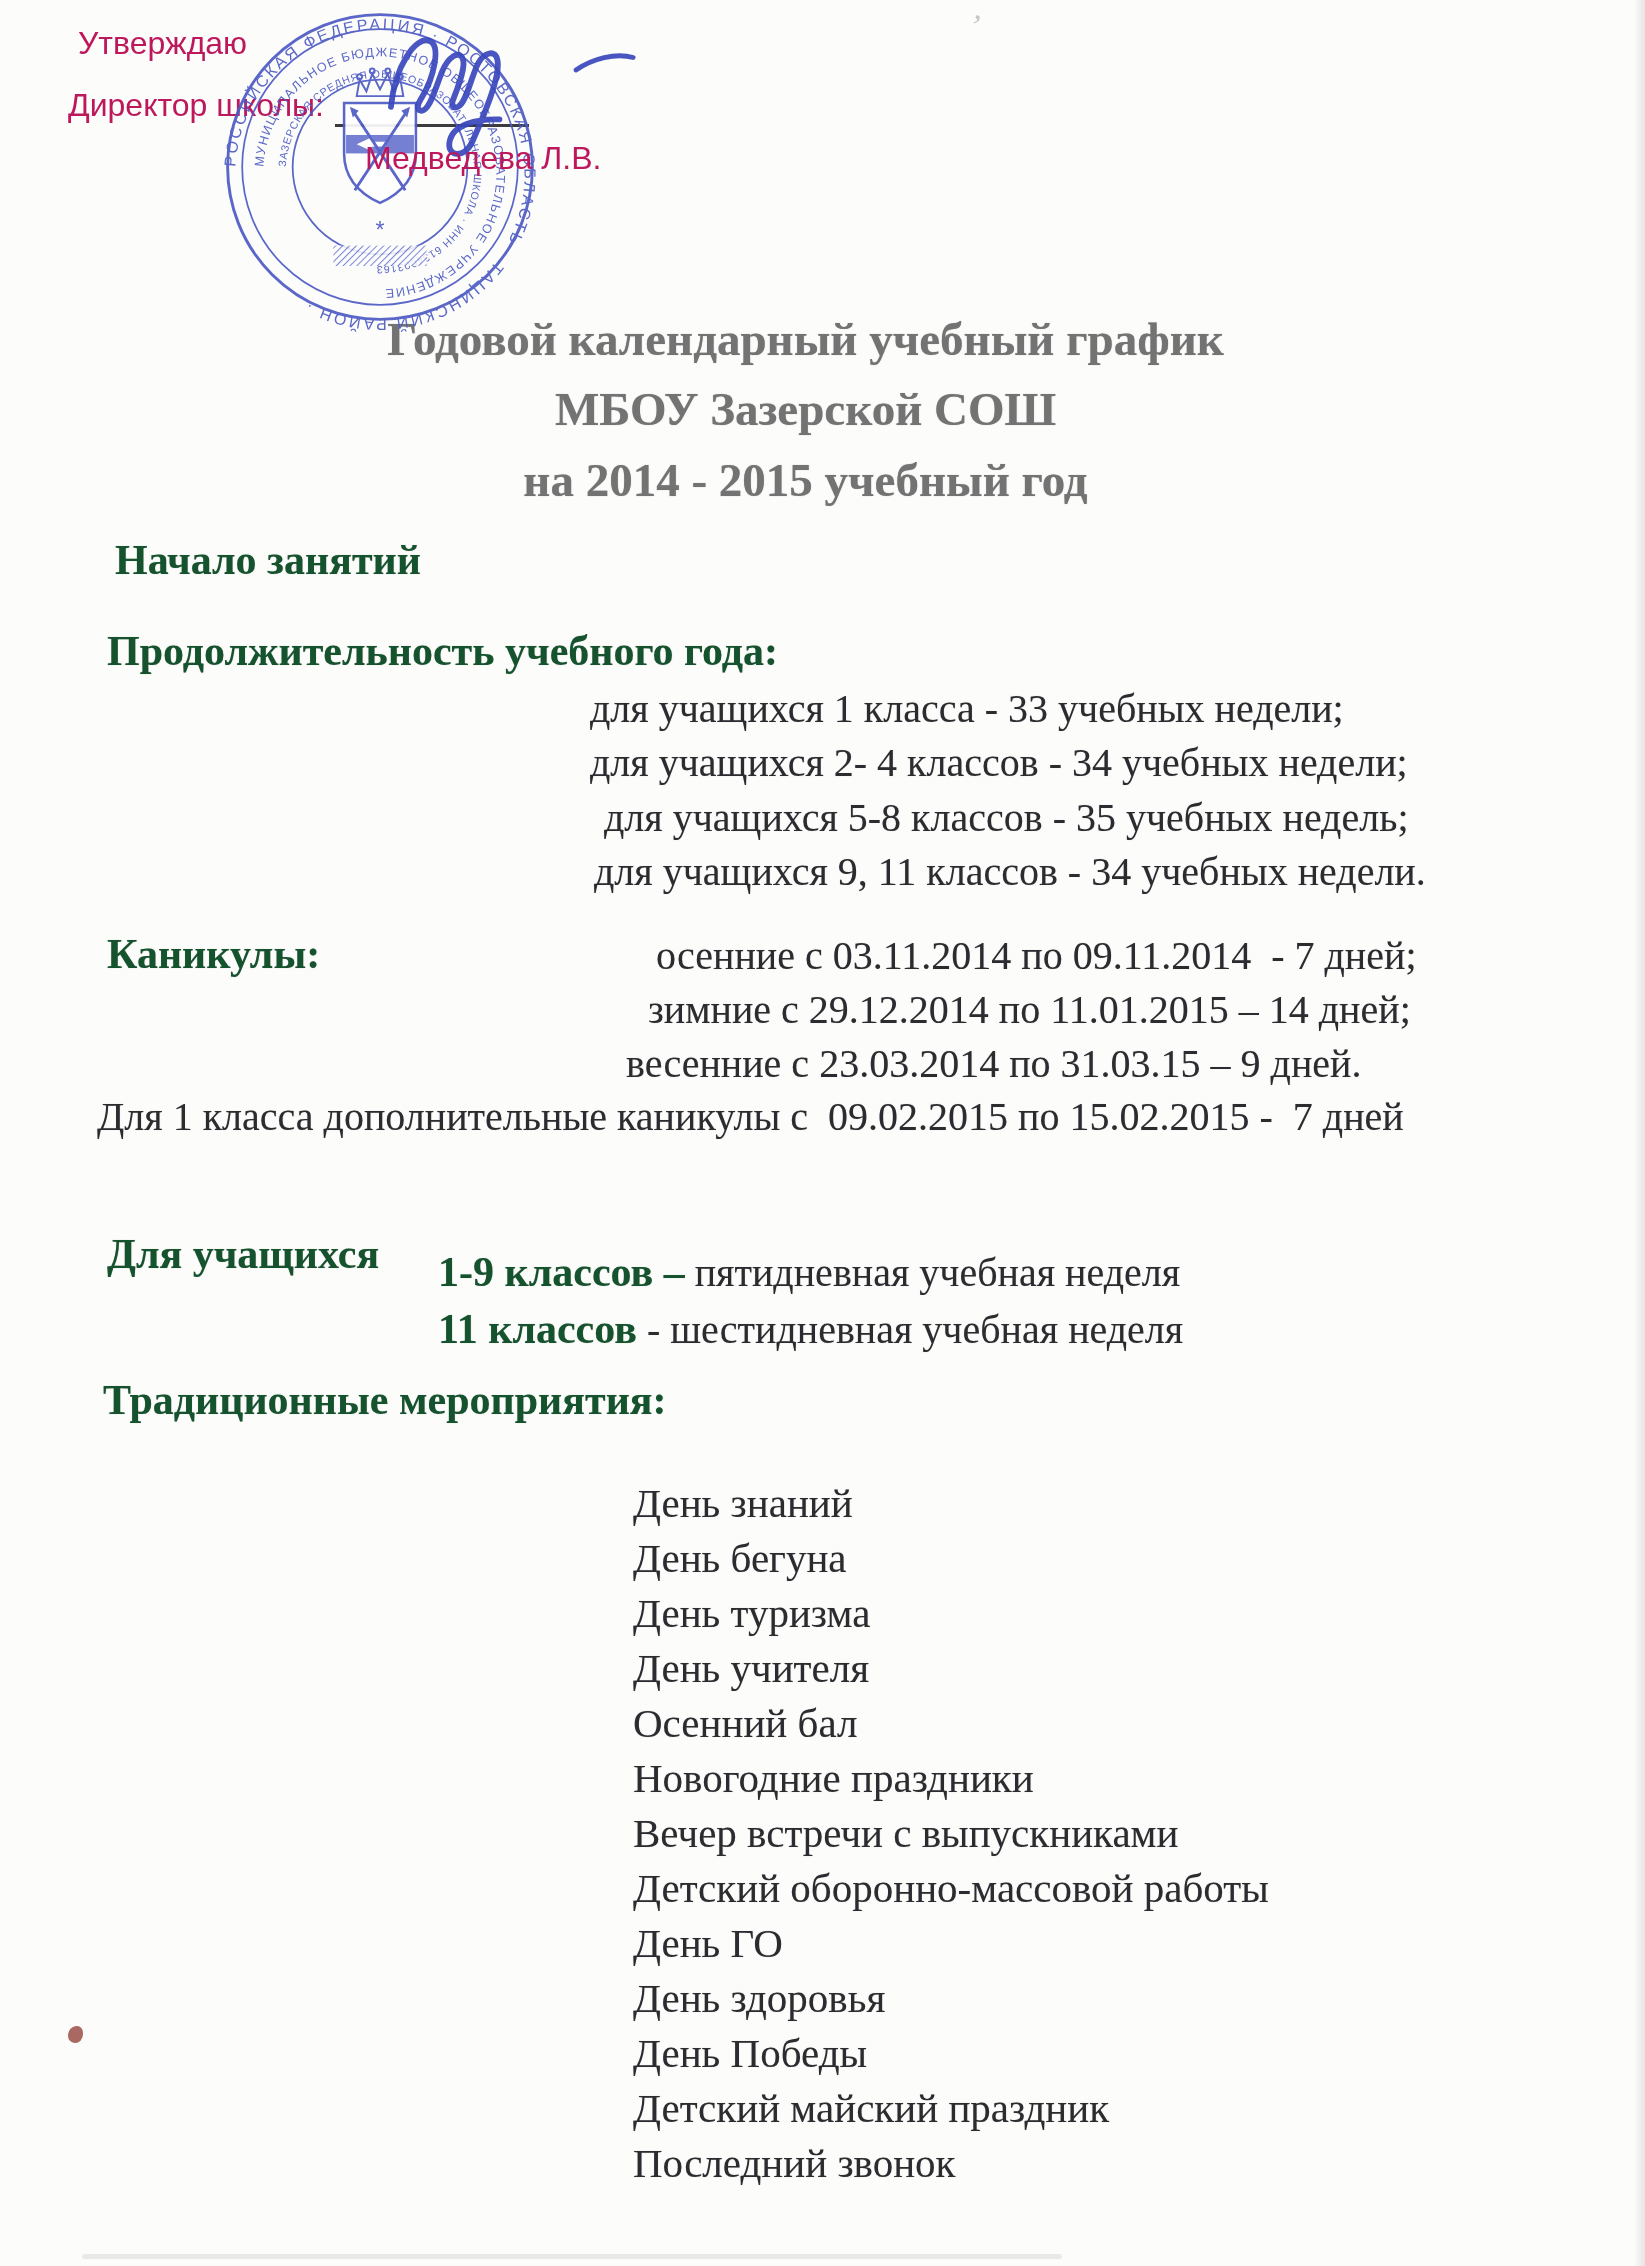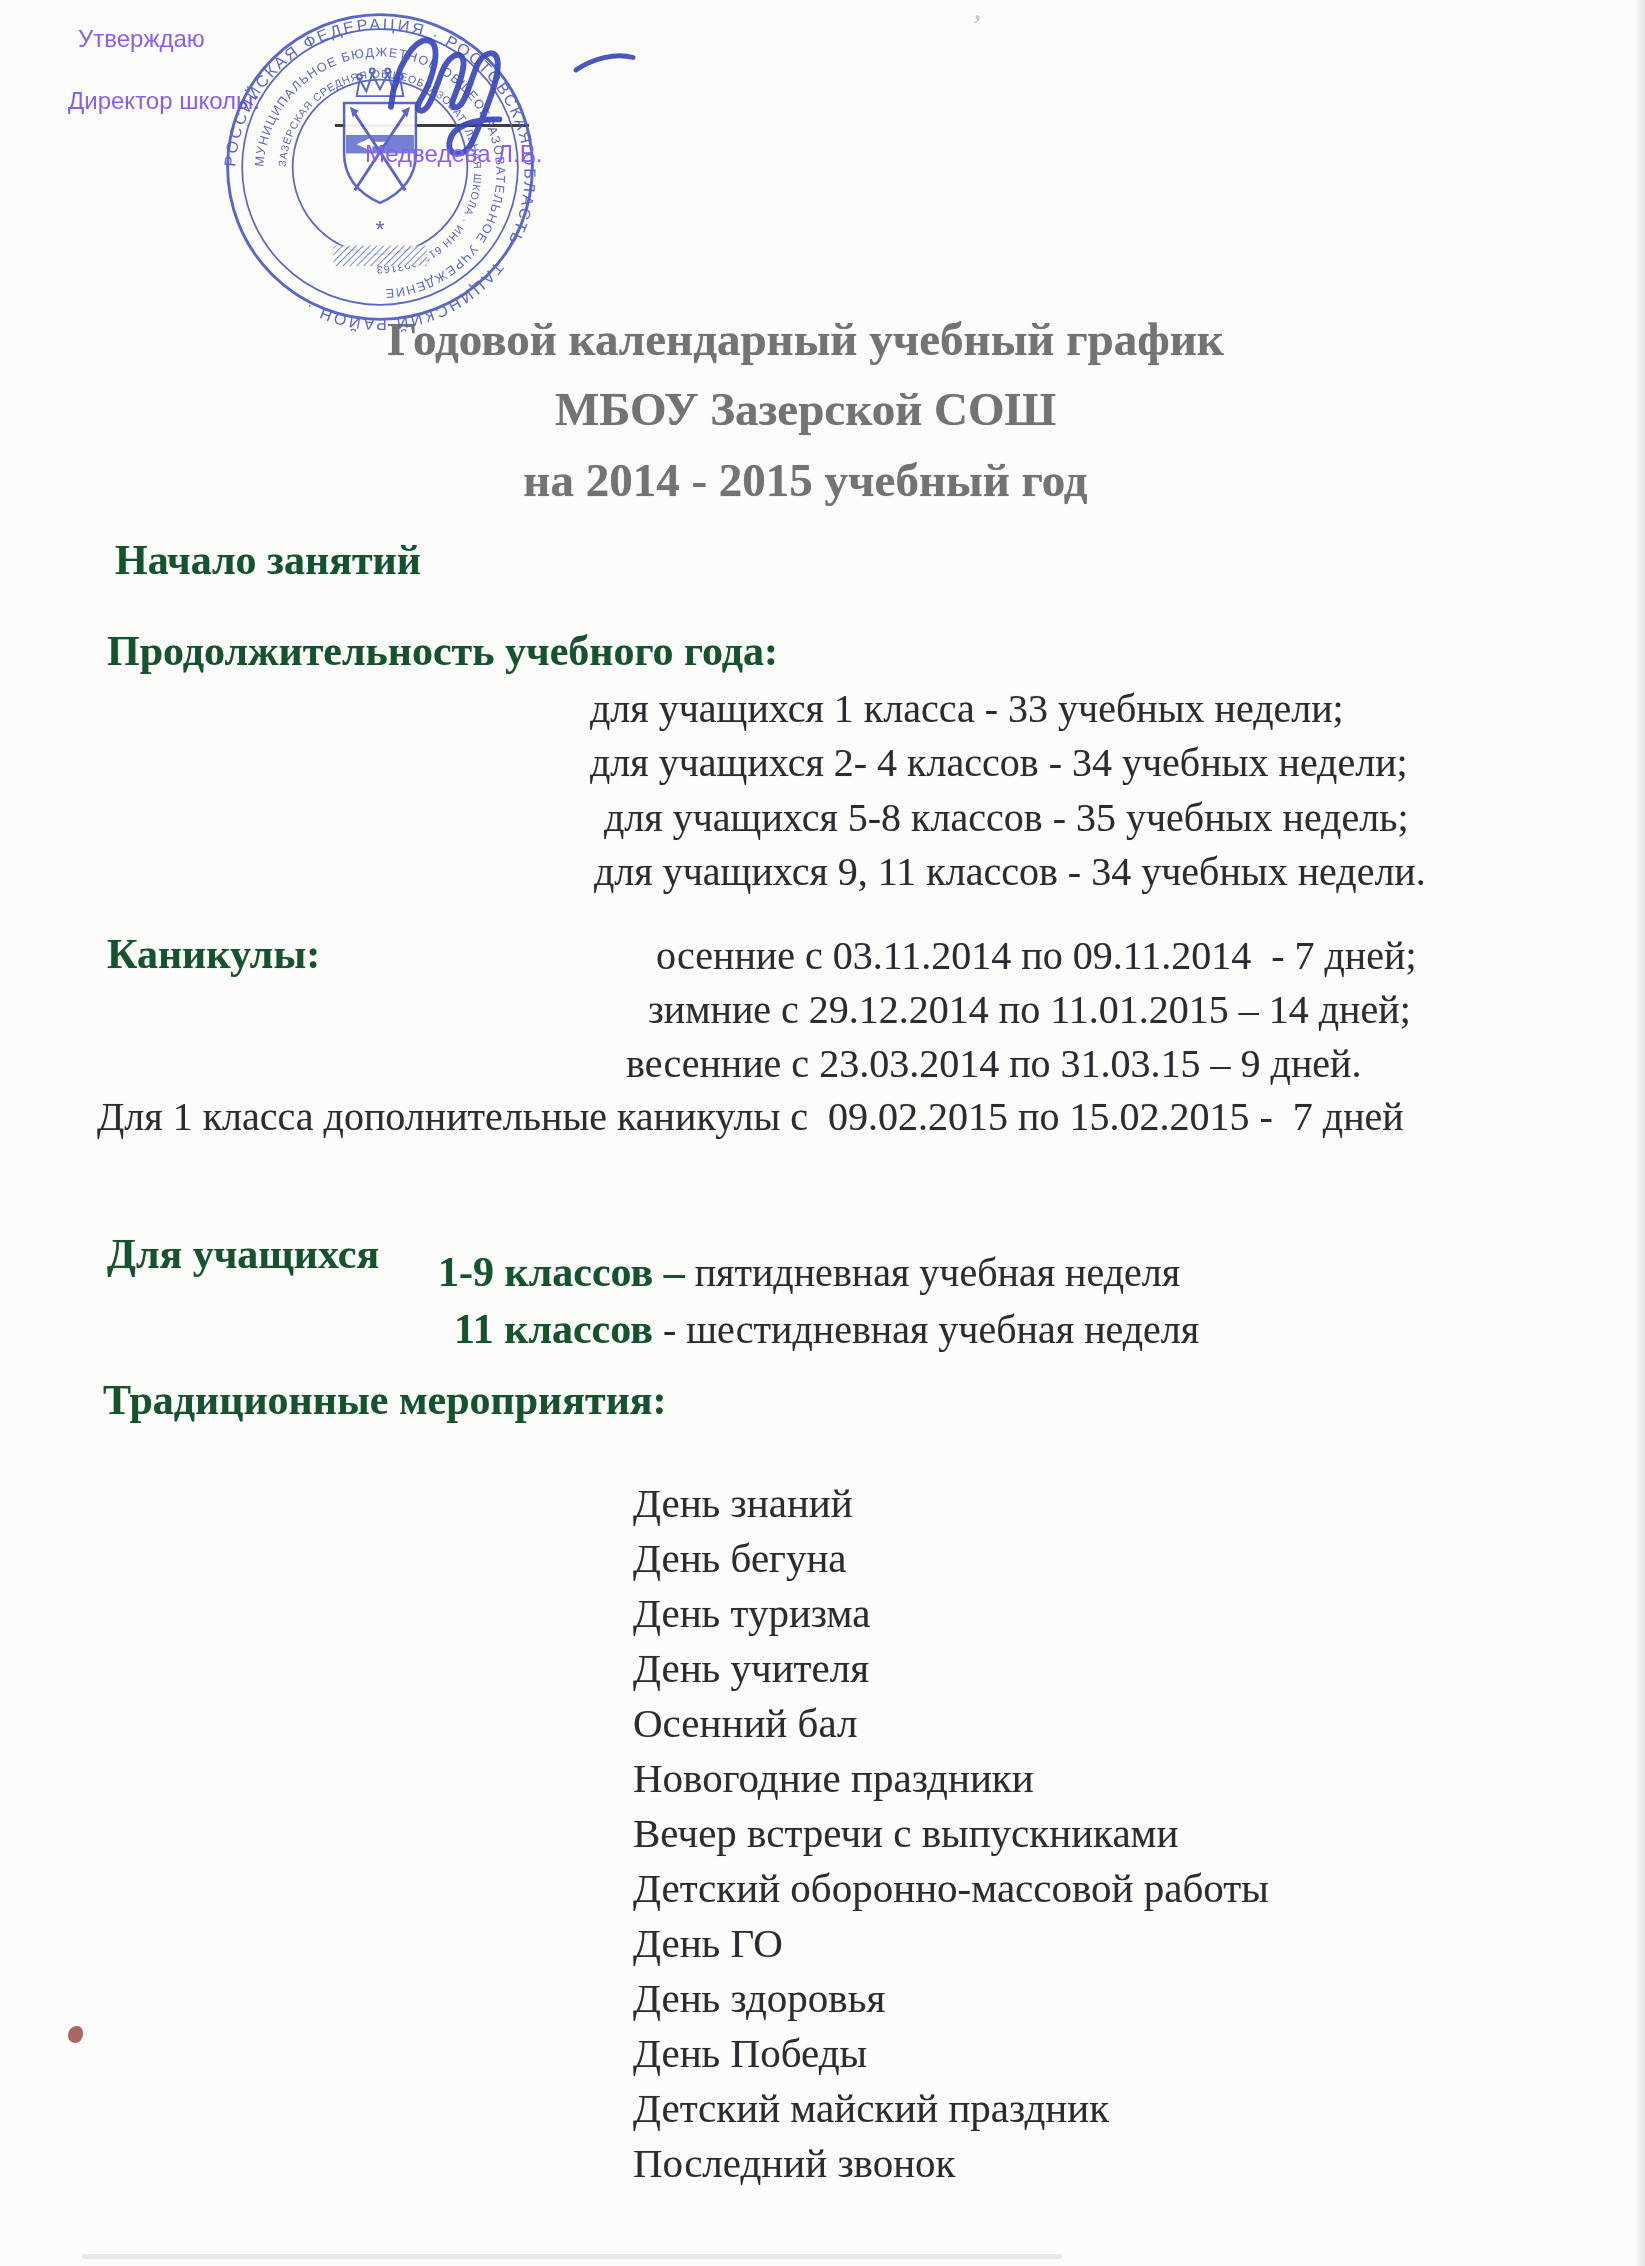--- a/index.html
+++ b/index.html
@@ -6,21 +6,21 @@
   .page{
     position:relative;
     width:1646px;height:2267px;
     margin:0 auto;
     background:#fcfcfa;
     overflow:hidden;
     font-family:"Liberation Serif", serif;
     color:#2a2a2e;
   }
   .abs{position:absolute;}
-  .sans{font-family:"Liberation Sans", sans-serif;color:#8b5cf6;font-size:24px;}
+  .sans{font-family:"Liberation Sans", sans-serif;color:#be185d;font-size:32px;}
   .serif-body{font-size:40px;color:#2b2b30;white-space:pre;text-shadow:0 0 1px rgba(40,40,46,.25);}
   .bold-head{font-size:42px;font-weight:bold;color:#14532d;white-space:pre;text-shadow:0 0 1px rgba(30,30,36,.3);}
   .title-line{font-size:47px;font-weight:bold;color:#737373;text-align:center;white-space:pre;text-shadow:0 0 1px rgba(20,20,28,.35);}
   .title-block{left:0;width:1611px;}
   .underline-sig{left:335px;top:124px;width:194px;height:2.9px;background:#3c3c40;}
   .events-list{left:633px;top:1476px;font-size:41px;line-height:55px;color:#2b2b30;text-shadow:0 0 1px rgba(40,40,46,.25);}
   .dur-line,.vac-line{white-space:pre;}
   .speck{left:68px;top:2026px;width:14.6px;height:16.5px;border-radius:60% 40% 55% 45%;background:#9a4f46;opacity:.85;}
   .corner-mark{left:970px;top:7.8px;font-size:33px;color:#c7c7c7;font-family:"Liberation Serif",serif;transform:rotate(12deg);}
   .bottom-streak{left:82px;top:2254px;width:980px;height:4.9px;background:#d9d9d9;opacity:.55;border-radius:2.9px;}
@@ -110,21 +110,21 @@
   <div class="abs serif-body vac-line" style="left:648px;top:986px;">зимние с 29.12.2014 по 11.01.2015 – 14 дней;</div>
   <div class="abs serif-body vac-line" style="left:626px;top:1040px;">весенние с 23.03.2014 по 31.03.15 – 9 дней.</div>
   <div class="abs serif-body vac-line" style="left:97px;top:1093px;">Для 1 класса дополнительные каникулы с  09.02.2015 по 15.02.2015 -  7 дней</div>
 
   <div class="abs" style="left:0;top:1230px;width:1646px;height:54px;">
     <span class="abs bold-head" style="left:107px;top:0;">Для учащихся</span>
     <span class="abs week-line" style="left:414px;top:0;">
       <span class="bold-head">1-9 классов –</span><span class="serif-body"> пятидневная учебная неделя</span>
     </span>
   </div>
-  <div class="abs" style="left:0;top:1287px;width:1585px;height:54px;margin-left:16px;">
+  <div class="abs" style="left:0;top:1287px;width:1585px;height:54px;">
     <span class="abs week-line" style="left:414px;top:0;">
       <span class="bold-head">11 классов</span><span class="serif-body"> - шестидневная учебная неделя</span>
     </span>
   </div>
 
   <div class="abs bold-head" style="left:103px;top:1376px;">Традиционные мероприятия:</div>
   <div class="abs events-list">
     <div>День знаний</div>
     <div>День бегуна</div>
     <div>День туризма</div>

